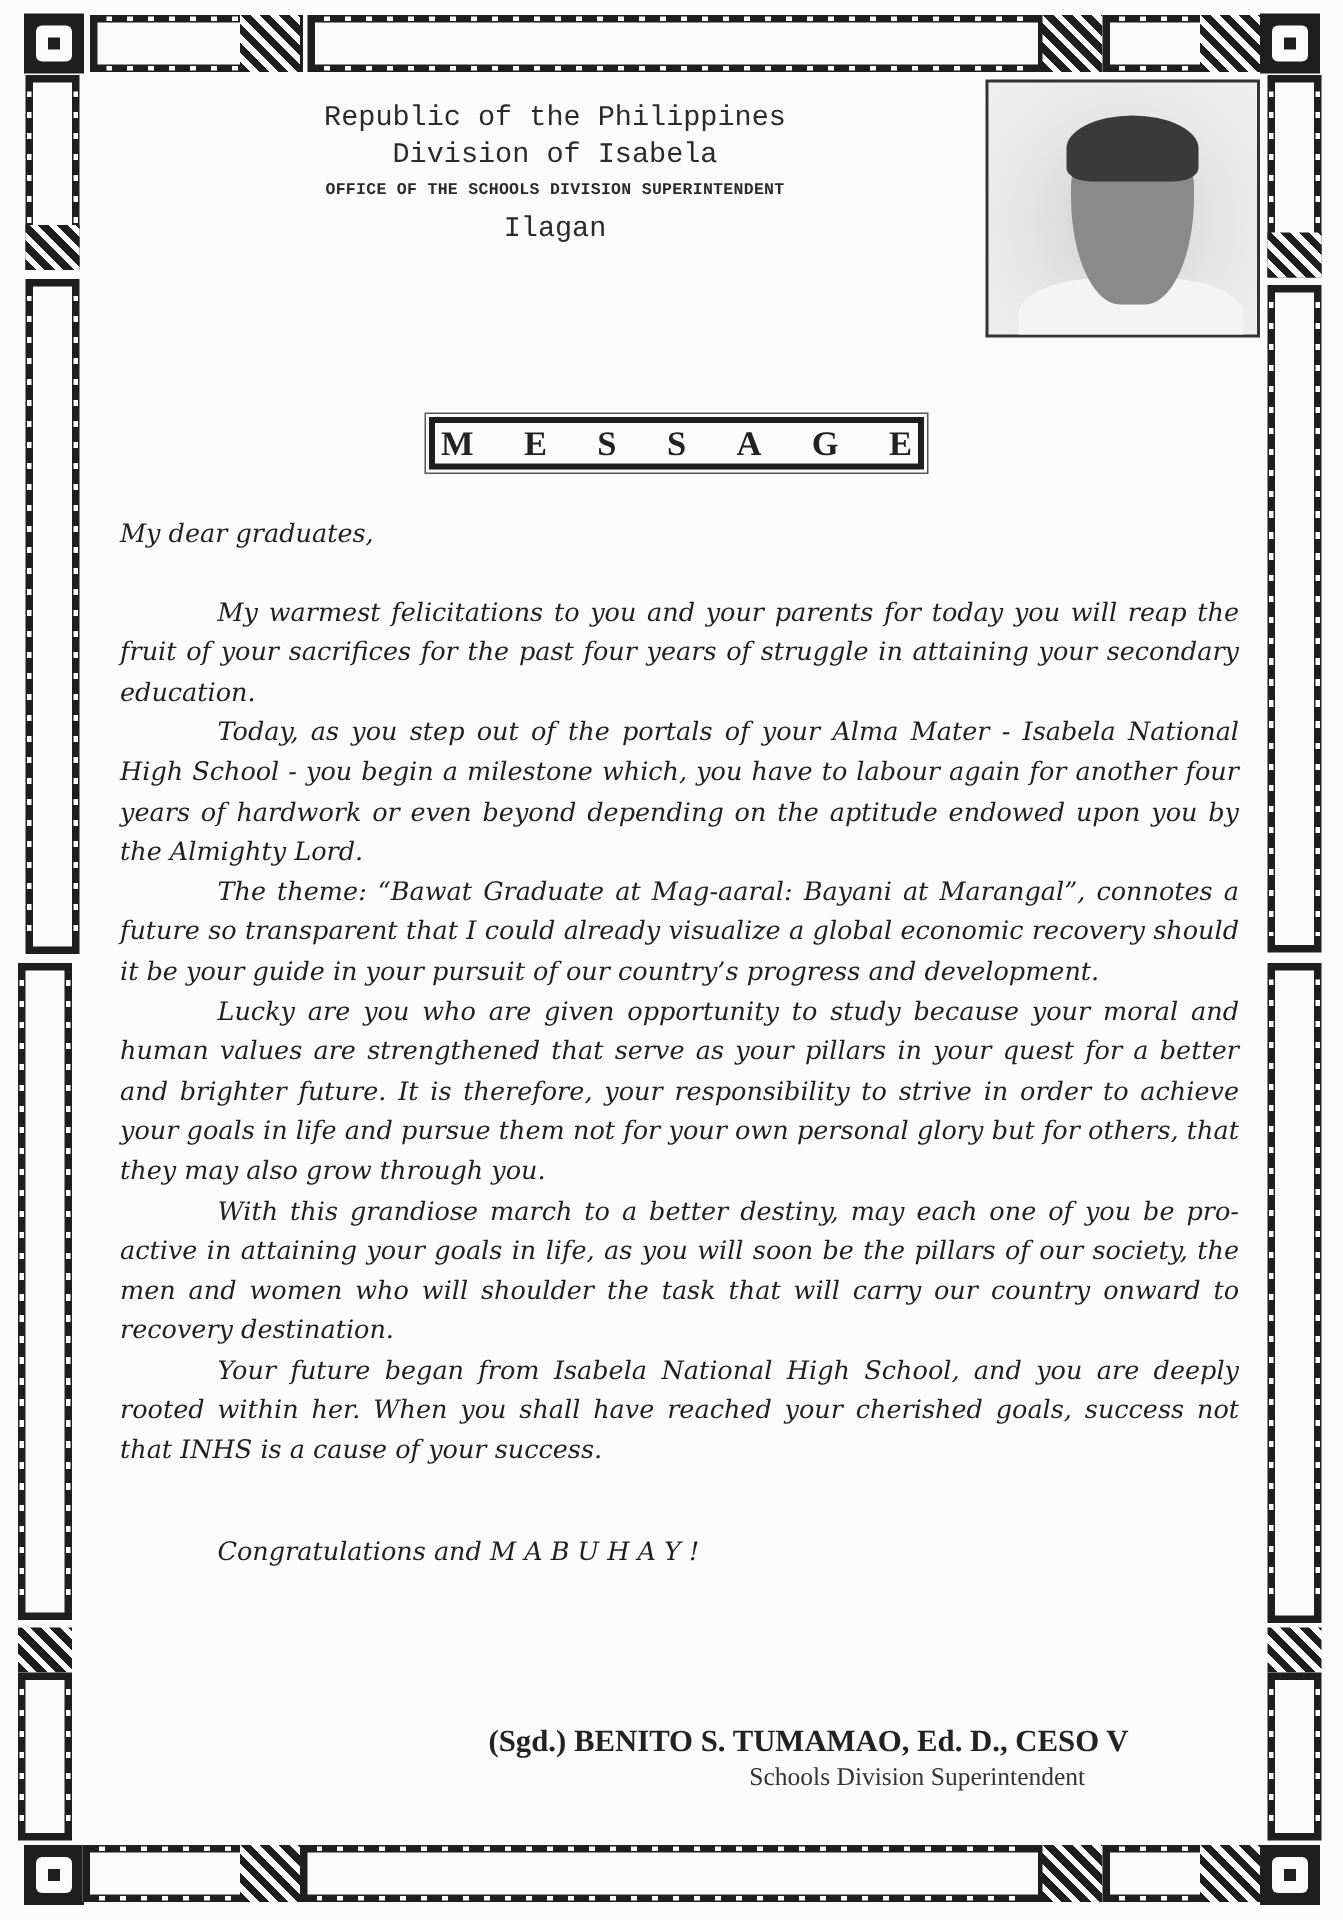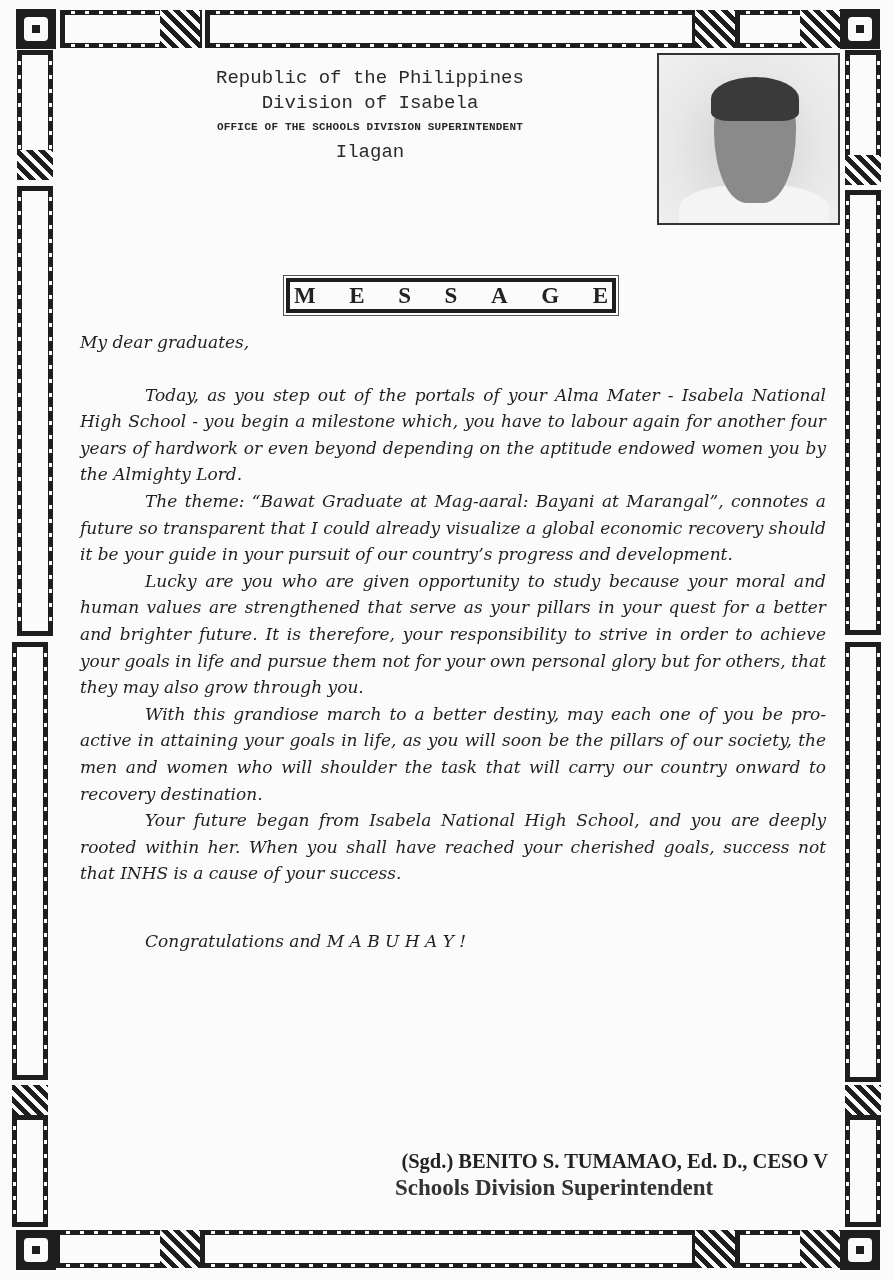--- a/index.html
+++ b/index.html
@@ -63,36 +63,36 @@
     border: 1px solid #555; box-sizing: border-box; padding: 2px;
   }
   .title-inner {
     width: 100%; height: 100%; border: 4px solid #1e1e1e; box-sizing: border-box;
     display: flex; justify-content: space-between; align-items: center; padding: 0 4px;
     font-family: "Liberation Serif", serif; font-size: 23px; font-weight: bold; color: #222;
   }
 
   
   .message {
-    position: absolute; left: 80px; top: 329px; width: 746px;
+    position: absolute; left: 80px; top: 343px; width: 746px;
     font-family: "DejaVu Serif", serif; font-style: italic; font-size: 17px;
     line-height: 26.6px; color: #1f1f1f; text-align: justify;
   }
   .message p { margin: 0; text-indent: 65px; }
   .message .salutation { text-indent: 0; margin-bottom: 26px; }
   .message .closing { margin-top: 41px; }
 
   
   .signature {
     position: absolute; left: 250px; top: 1150px; width: 578px; text-align: right;
     font-family: "Liberation Serif", serif;
   }
-  .signature .name { font-weight: bold; font-size: 20.5px; color: #222; }
+  .signature .name { font-weight: bold; font-size: 20.5px; color: #222; text-align: center; }
   .signature .position {
-    font-size: 23px; color: #333; text-align: left; padding-left: 145px; margin-top: 2px; font-weight: bold;
+    font-size: 17px; color: #333; text-align: center; padding-left: 145px; margin-top: 2px;
   }
 </style>
 </head>
 <body>
 
 <div>
 
   <div class="corner" style="left:16px;top:9px;"></div>
   <div class="corner" style="left:840px;top:9px;"></div>
   <div class="corner" style="left:16px;top:1230px;"></div>
@@ -147,21 +147,22 @@
     <span>S</span>
     <span>S</span>
     <span>A</span>
     <span>G</span>
     <span>E</span>
   </div>
 </div>
 
 <div class="message">
   <p class="salutation">My dear graduates,</p>
-  <p>Today, as you step out of the portals of your Alma Mater - Isabela National High School - you begin a milestone which, you have to labour again for another four years of hardwork or even beyond depending on the aptitude endowed women you by the Almighty Lord.</p>
+  <p>My warmest felicitations to you and your parents for today you will reap the fruit of your sacrifices for the past four years of struggle in attaining your secondary education.</p>
+  <p>Today, as you step out of the portals of your Alma Mater - Isabela National High School - you begin a milestone which, you have to labour again for another four years of hardwork or even beyond depending on the aptitude endowed upon you by the Almighty Lord.</p>
   <p>The  theme: “Bawat Graduate at Mag-aaral: Bayani at Marangal”, connotes a future so transparent that I could already visualize a global economic recovery should it be your guide in your pursuit of our country’s progress and development.</p>
   <p>Lucky are you who  are given opportunity to study because your moral and human values are strengthened that serve as your pillars in your quest for a better and brighter future. It is therefore, your responsibility to strive in order to achieve your goals in life and pursue them not for your own personal glory but for others, that they may also grow through you.</p>
   <p>With this grandiose march to a better destiny, may each one of you be pro-active in attaining your goals in life, as you will soon be the pillars of our society, the men and women who will shoulder the task that will carry our country onward to recovery destination.</p>
   <p>Your future began from Isabela National High School, and you are deeply rooted within her. When you shall have reached your cherished goals, success not that INHS is a cause of your success.</p>
   <p class="closing">Congratulations and M A B U H A Y !</p>
 </div>
 
 <div class="signature">
   <div class="name">(Sgd.) BENITO S. TUMAMAO, Ed. D., CESO V</div>
   <div class="position">Schools Division Superintendent</div>

